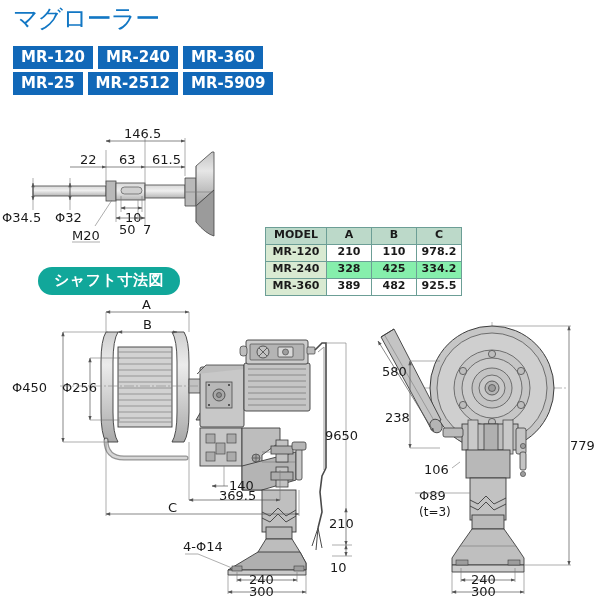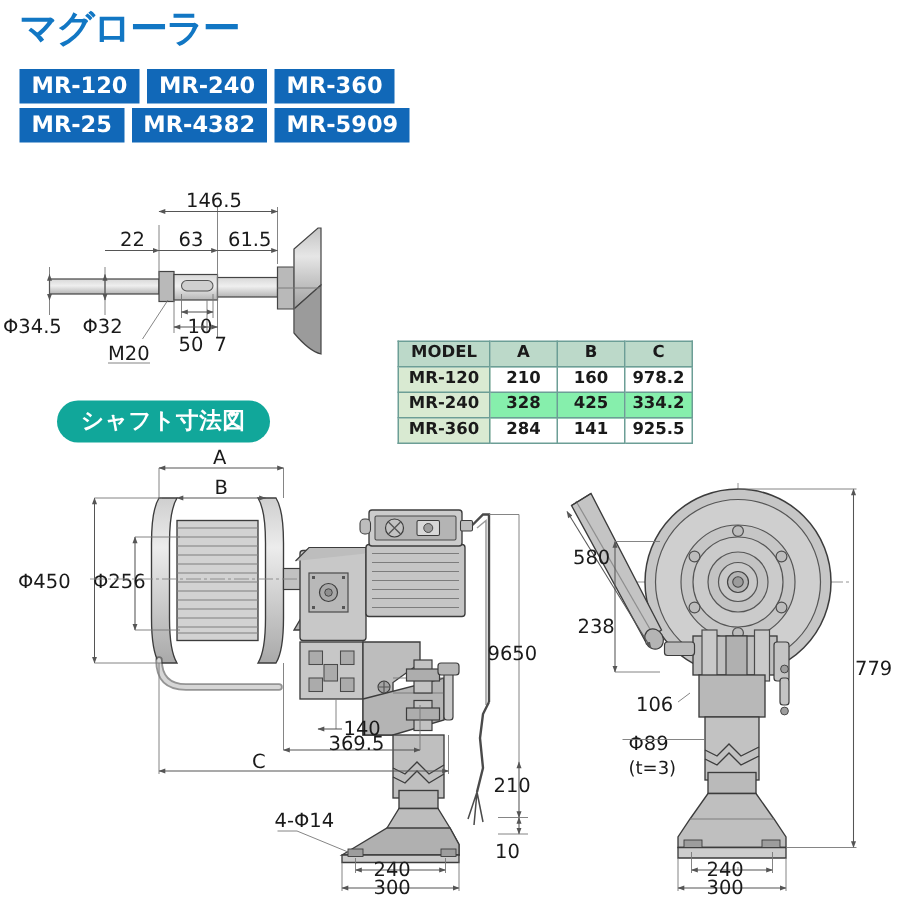--- a/index.html
+++ b/index.html
@@ -9,21 +9,21 @@
     background:#ffffff;
     font-family:"Liberation Sans","DejaVu Sans",sans-serif;
     color:#1a1a1a;
     position:relative;
   }
   #root{position:relative;width:600px;height:600px;}
 
   
   .title{
     position:absolute;left:13px;top:4px;
-    font-size:25px;font-weight:bold;letter-spacing:-1px;
+    font-size:25px;font-weight:normal;letter-spacing:-1px;
     color:#1277c4;
     font-family:"DejaVu Sans",sans-serif;
     line-height:30px;
   }
   .badge-row{position:absolute;display:flex;gap:5px;}
   .badge{
     background:#1168b8;color:#ffffff;
     font-size:15px;font-weight:bold;
     font-family:"DejaVu Sans",sans-serif;
     padding:3px 8px 4px 8px;
@@ -85,21 +85,21 @@
 
   <div class="title">マグローラー</div>
 
   <div class="badge-row" id="badges-1">
     <span class="badge">MR-120</span>
     <span class="badge">MR-240</span>
     <span class="badge">MR-360</span>
   </div>
   <div class="badge-row" id="badges-2">
     <span class="badge">MR-25</span>
-    <span class="badge">MR-4382</span>
+    <span class="badge">MR-2512</span>
     <span class="badge">MR-5909</span>
   </div>
 
   <svg width="600" height="600">
     <defs>
       <marker id="ar" markerWidth="7" markerHeight="7" refX="6" refY="2.4" orient="auto">
         <path d="M0,0 L6.5,2.4 L0,4.8 z" fill="#555"></path>
       </marker>
       <marker id="arL" markerWidth="7" markerHeight="7" refX="0.5" refY="2.4" orient="auto">
         <path d="M6.5,0 L0,2.4 L6.5,4.8 z" fill="#555"></path>
@@ -184,33 +184,33 @@
         <th>MODEL</th>
         <th>A</th>
         <th>B</th>
         <th>C</th>
       </tr>
     </thead>
     <tbody>
       <tr>
         <td>MR-120</td>
         <td>210</td>
-        <td>160</td>
+        <td>110</td>
         <td>978.2</td>
       </tr>
       <tr class="hl">
         <td>MR-240</td>
         <td>328</td>
         <td>425</td>
         <td>334.2</td>
       </tr>
       <tr>
         <td>MR-360</td>
-        <td>284</td>
-        <td>141</td>
+        <td>389</td>
+        <td>482</td>
         <td>925.5</td>
       </tr>
     </tbody>
   </table>
 
   <svg width="600" height="600">
 
     <path d="M106,332 Q101,340 101,362 L101,412 Q101,434 106,442
              L118,442 Q113,434 113,412 L113,362 Q113,340 118,332 z" fill="url(#drumg)" stroke="#3c3c3c" stroke-width="0.9"></path>
 

